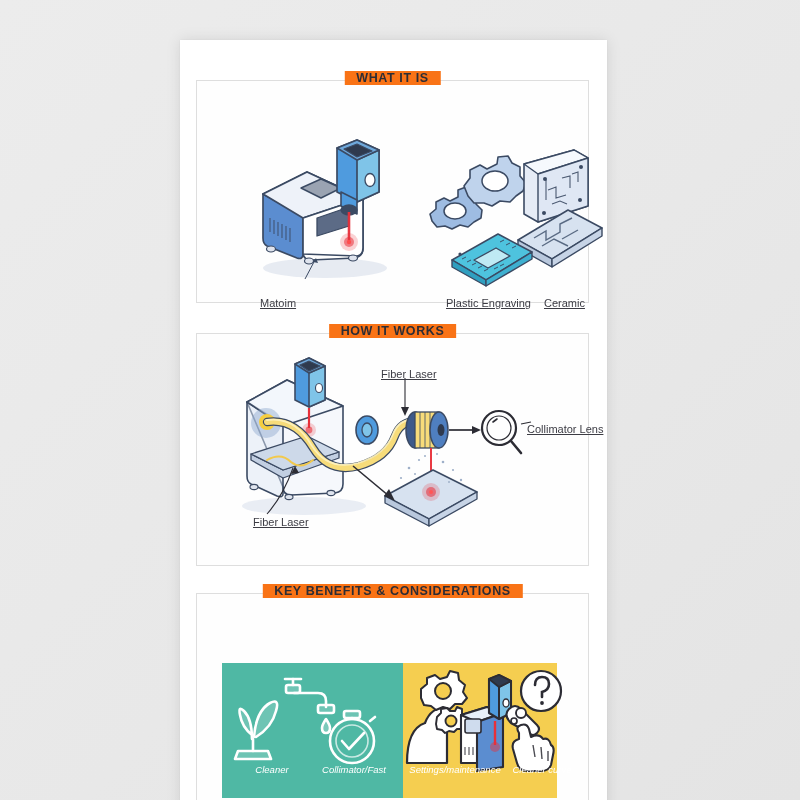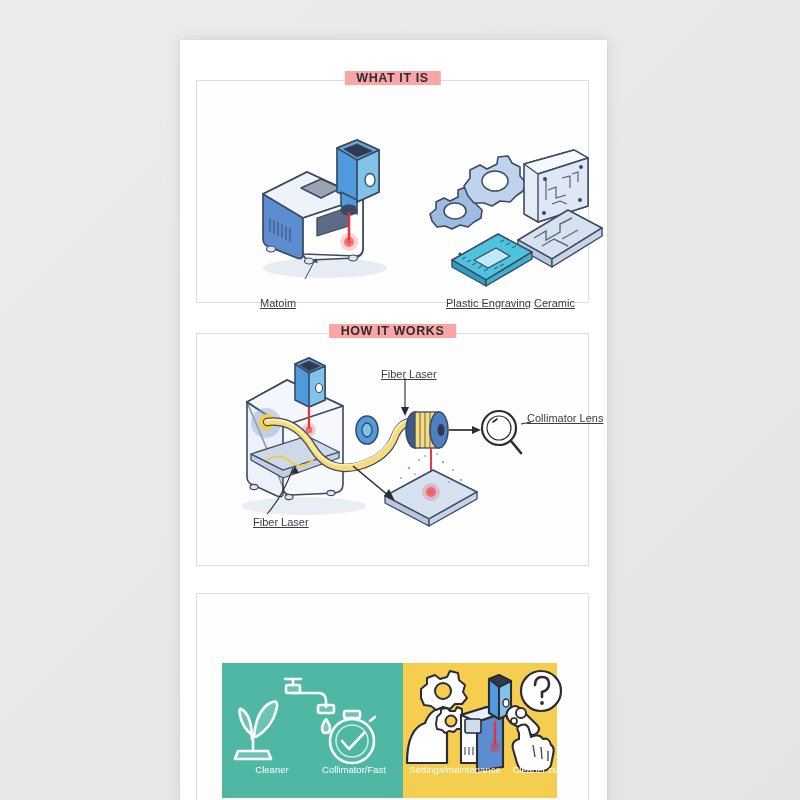--- a/index.html
+++ b/index.html
@@ -32,21 +32,21 @@
     box-sizing: border-box;
   }
   #sec-what  { top: 40px;  height: 223px; }
   #sec-how   { top: 293px; height: 233px; }
   #sec-key   { top: 553px; height: 228px; }
 
   .section-title {
     position: absolute;
     top: -10px; left: 50%;
     transform: translateX(-50%);
-    background: #fca5a5;
+    background: #f97316;
     padding: 0 12px;
     font-size: 12.5px;
     font-weight: bold;
     letter-spacing: 0.6px;
     color: #2d2d35;
     white-space: nowrap;
   }
   .illus { position: absolute; inset: 0; }
 
   
@@ -56,20 +56,21 @@
     color: #3c3c44;
     white-space: nowrap;
     text-decoration: underline;
   }
   .lbl-white {
     position: absolute;
     font-size: 9.5px;
     color: #ffffff;
     white-space: nowrap;
     text-align: center;
+    font-style: italic;
   }
 
   
   .panel {
     position: absolute;
     top: 69px; height: 135px;
   }
   #panel-benefits { left: 25px;  width: 181px; background: #4FB8A4; }
   #panel-consider { left: 206px; width: 154px; background: #F5CE50; }
 
@@ -188,21 +189,21 @@
               <path d="M88 86 L92 84"></path>
                 <path d="M94 89 L98 87"></path>
                 <path d="M100 92 L104 90"></path>
               <path d="M82 113 L86 111"></path>
                 <path d="M88 110 L92 108"></path>
             </g>
             <circle cx="48" cy="98" r="1.6" fill="#3b4a63"></circle>
           </g>
         </svg>
         <span class="lbl" style="left:249px;top:216px">Plastic Engraving</span>
-        <span class="lbl" style="left:337px;top:216px">Ceramic</span>
+        <span class="lbl" style="left:347px;top:216px">Ceramic</span>
       </div>
     </div>
 
     <div class="section" id="sec-how">
       <div class="section-title">HOW IT WORKS</div>
 
       <div class="illus">
         <svg width="370" height="200" viewBox="0 0 370 200" style="position:absolute;left:12px;top:22px">
 
           <ellipse cx="95" cy="150" rx="62" ry="9" fill="#e3e8f1" opacity="0.8"></ellipse>
@@ -307,26 +308,27 @@
             <path d="M196 60 L192 51 L200 51 Z" fill="#2c2c34"></path>
           </g>
 
           <g>
             <path d="M84 112 Q74 140 58 158" fill="none" stroke="#2c2c34" stroke-width="1.1"></path>
             <path d="M86 110 L82 118 L90 117 Z" fill="#2c2c34"></path>
           </g>
         </svg>
 
         <span class="lbl" style="left:184px;top:34px">Fiber Laser</span>
-        <span class="lbl" style="left:330px;top:78px">Collimator Lens</span>
+        <span class="lbl" style="left:330px;top:89px">Collimator Lens</span>
         <span class="lbl" style="left:56px;top:182px">Fiber Laser</span>
       </div>
     </div>
 
     <div class="section" id="sec-key">
+      <div class="section-title">KEY BENEFITS &amp; CONSIDERATIONS</div>
 
       <div class="panel" id="panel-benefits">
         <svg width="181" height="110" viewBox="0 0 181 110" style="position:absolute;left:0;top:4px">
 
           <g fill="none" stroke="#ffffff" stroke-width="2.6" stroke-linejoin="round" stroke-linecap="round">
             <path d="M30 72 Q30 52 22 44 Q16 38 18 48 Q20 60 30 68" fill="#ffffff" fill-opacity="0.18"></path>
             <path d="M32 70 Q34 44 48 36 Q58 31 54 44 Q50 60 34 70" fill="#ffffff" fill-opacity="0.18"></path>
             <line x1="31" y1="72" x2="31" y2="84"></line>
             <path d="M16 84 H46 L49 92 H13 Z" fill="#ffffff" fill-opacity="0.18"></path>
           </g>

